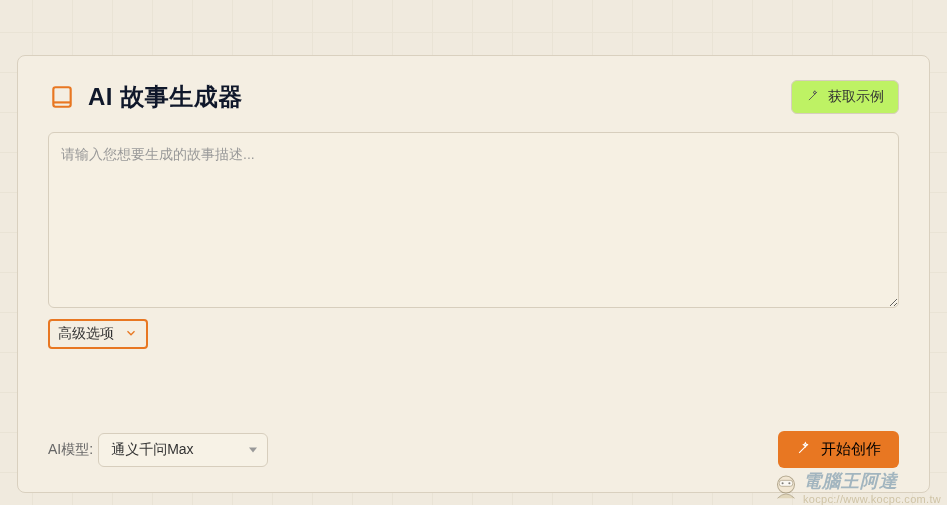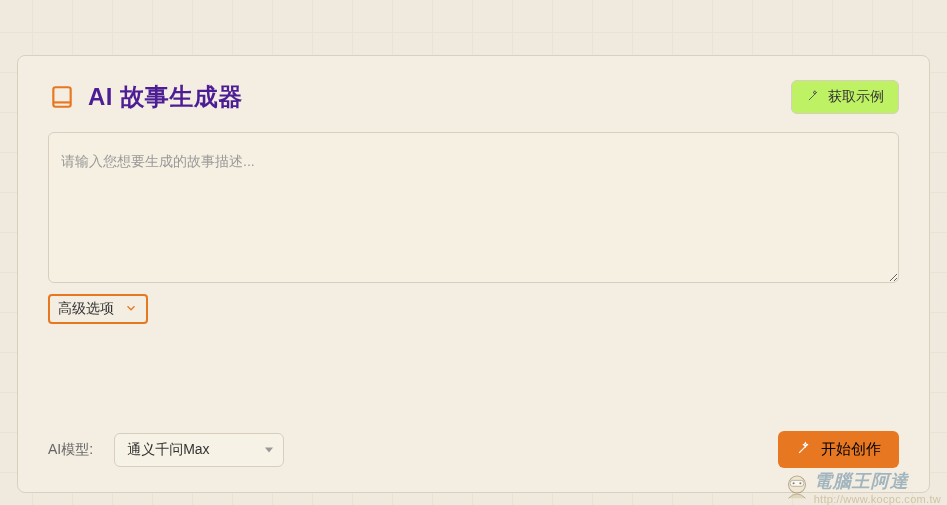--- a/index.html
+++ b/index.html
@@ -27,49 +27,49 @@
     border: 1px solid #d9d0bf;
     border-radius: 8px;
     background: #f4eee2;
     padding: 24px 30px 24px 30px;
     display: flex; flex-direction: column;
   }
   .head-row { display: flex; align-items: center; justify-content: space-between; }
   .title-wrap { display: flex; align-items: center; gap: 12px; }
   .title-icon { width: 28px; height: 28px; display: flex; align-items: center; justify-content: center; }
   .title-icon svg { width: 26px; height: 26px; stroke: #e87722; fill: none; stroke-width: 2; }
-  .title { font-size: 24px; font-weight: 700; color: #4c1d95; letter-spacing: .5px; }
+  .title { font-size: 24px; font-weight: 700; color: #0f172a; letter-spacing: .5px; }
   .btn-outline {
     border: 1px solid #d7cebd; background: #bef264; border-radius: 6px;
     padding: 7px 14px; font-size: 14px; color: #333; cursor: pointer;
     display: inline-flex; align-items: center; gap: 8px;
   }
   .btn-outline svg { width: 14px; height: 14px; stroke: #555; fill: none; stroke-width: 1.6; }
   .textarea {
     margin-top: 18px;
-    width: 100%; height: 151px; resize: both;
+    width: 100%; height: 176px; resize: both;
     border: 1px solid #d7cebd; border-radius: 6px;
-    background: #f6f0e3; padding: 20px 12px;
+    background: #f6f0e3; padding: 13px 12px;
     font-family: inherit; font-size: 14px; color: #444;
     outline: none;
   }
   .textarea::placeholder { color: #999; }
   .adv-row { margin-top: 11px; }
   .adv-toggle {
     display: inline-flex; align-items: center; gap: 10px;
     border: 2px solid #e87722; border-radius: 4px;
     padding: 4px 8px; font-size: 14px; color: #333; background: #f4eee2;
     cursor: pointer;
   }
   .adv-toggle svg { width: 14px; height: 14px; stroke: #e87722; fill: none; stroke-width: 2.2; }
   .footer-row {
     margin-top: auto; padding-top: 22px;
     display: flex; align-items: center; justify-content: space-between;
   }
-  .model-group { display: flex; align-items: center; gap: 21px; text-align: center; }
+  .model-group { display: flex; align-items: center; gap: 5px; text-align: center; }
   .model-label { font-size: 14px; color: #666; }
   .select {
     border: 1px solid #d7cebd; background: #f7f2e6; border-radius: 6px;
     height: 34px; min-width: 170px; padding: 0 14px 0 12px;
     font-size: 14px; color: #333; cursor: pointer;
     position: relative;
     display: inline-flex; align-items: center;
   }
   .select::after {
     content: ""; position: absolute; right: 10px; top: 50%;
@@ -154,15 +154,15 @@
 <div class="watermark">
   <svg class="wm-avatar" viewBox="0 0 40 40">
     <circle cx="20" cy="16" r="10" fill="#f0e2c8" stroke="#8a7b5a" stroke-width="1.2"></circle>
     <rect x="12" y="11" width="16" height="7" rx="3" fill="#fff" stroke="#8a7b5a" stroke-width="1"></rect>
     <circle cx="16" cy="14.5" r="1.2" fill="#333"></circle>
       <circle cx="24" cy="14.5" r="1.2" fill="#333"></circle>
     <path d="M10 32 q10 -10 20 0" fill="#d8c9a3" stroke="#8a7b5a" stroke-width="1"></path>
   </svg>
   <div class="wm-text">
     <span class="wm-title">電腦王阿達</span>
-    <span class="wm-url">http://www.kocpc.com.tw</span>
+    <span class="wm-url">kocpc://www.kocpc.com.tw</span>
   </div>
 </div>
 
 </body></html>

